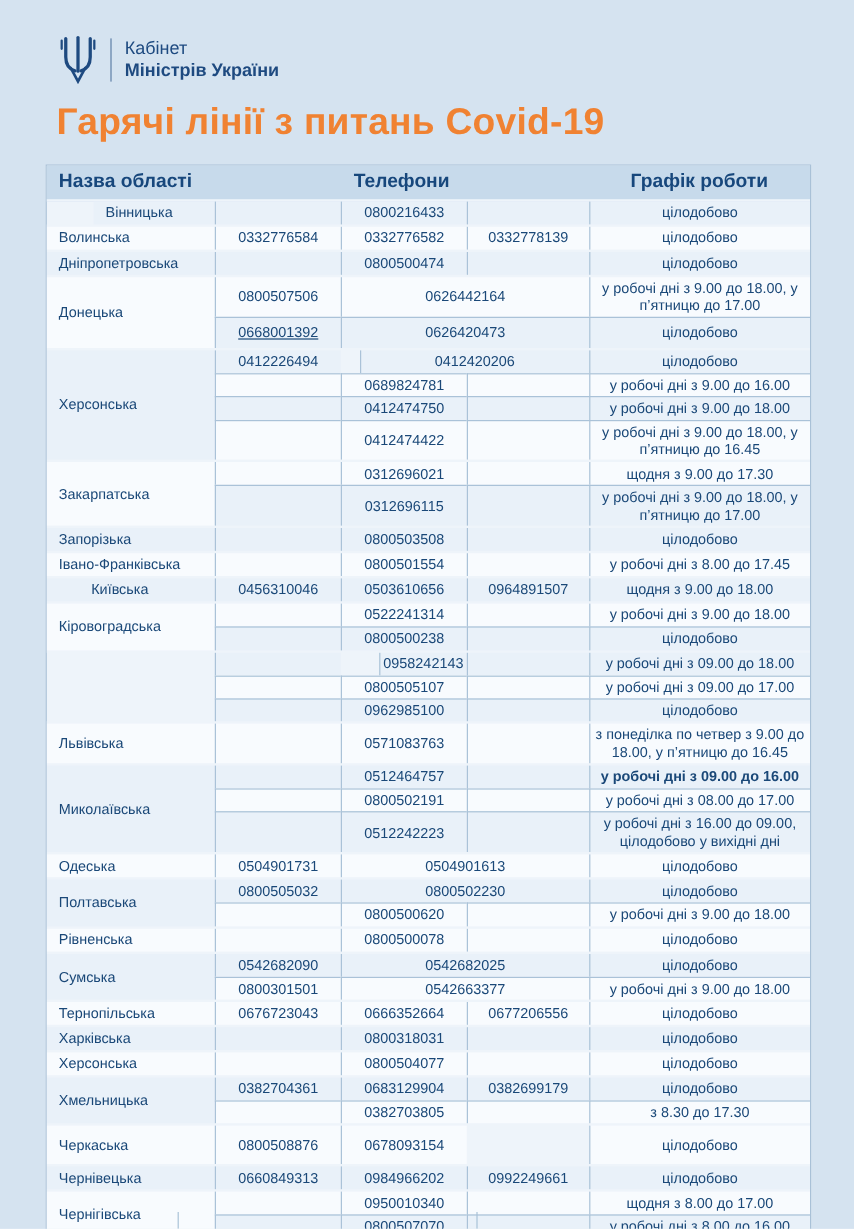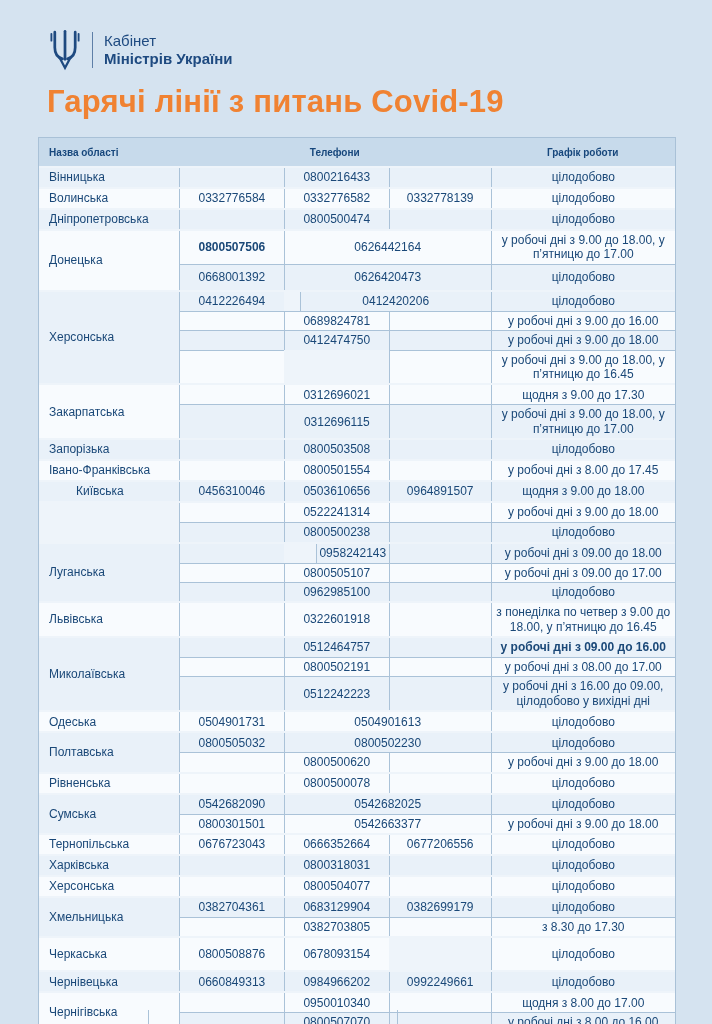--- a/index.html
+++ b/index.html
@@ -21,21 +21,21 @@
   .page-title {
     position:absolute; left:47px; top:84px; width:640px;
     font-size:31px; font-weight:800; color:#f08232; letter-spacing:.2px;
   }
   
   .tbl { position:absolute; left:38px; top:137px; width:638px; background:#eef4fa; border:1px solid #a9c1d7; }
   .tbl-head {
     display:grid; grid-template-columns:22% 49% 29%;
     background:#c7daeb; min-height:30px; border-bottom:2px solid #eef4fa;
   }
-  .tbl-head > div { display:flex; align-items:center; font-size:10px; font-weight:700; color:#17477c; }
+  .tbl-head > div { display:flex; align-items:center; font-size:16px; font-weight:700; color:#17477c; }
   .th-region { padding-left:10px; justify-content:flex-start; }
   .th-phones, .th-schedule { justify-content:center; }
   .group { display:grid; grid-template-columns:22% 16.5% 16.5% 16% 29%; border-top:2px solid #eef4fa; }
   .group:first-child { border-top:none; }
   .cell {
     display:flex; align-items:center; justify-content:center; text-align:center;
     font-size:12px; line-height:1.2; padding:2px 4px; min-height:19px;
     border-left:1px solid #aac2d8; font-weight:500;
   }
   .cell.region { grid-column:1; justify-content:flex-start; text-align:left; padding-left:10px; border-left:none; }
@@ -66,21 +66,21 @@
 <h1 class="page-title">Гарячі лінії з питань Covid-19</h1>
 
 <div class="tbl">
   <div class="tbl-head">
     <div class="th-region">Назва області</div>
     <div class="th-phones">Телефони</div>
     <div class="th-schedule">Графік роботи</div>
   </div>
   <div id="groups">
       <div class="group">
-        <div class="cell region bg-a" style="grid-row: 1 / span 1;">Вінницька</div>
+        <div class="cell region bg-a" style="grid-row: 1 / span 1; margin-left: 39px;">Вінницька</div>
         <div class="cell bg-a" style="grid-area: 1 / 2 / auto / span 1;"></div>
         <div class="cell bg-a" style="grid-area: 1 / 3 / auto / span 1;">0800216433</div>
         <div class="cell bg-a" style="grid-area: 1 / 4 / auto / span 1;"></div>
         <div class="cell bg-a" style="grid-area: 1 / 5;">цілодобово</div>
       </div>
       <div class="group">
         <div class="cell region bg-b" style="grid-row: 1 / span 1;">Волинська</div>
         <div class="cell bg-b" style="grid-area: 1 / 2 / auto / span 1;">0332776584</div>
         <div class="cell bg-b" style="grid-area: 1 / 3 / auto / span 1; text-align: right;">0332776582</div>
         <div class="cell bg-b" style="grid-area: 1 / 4 / auto / span 1;">0332778139</div>
@@ -88,41 +88,42 @@
       </div>
       <div class="group">
         <div class="cell region bg-a" style="grid-row: 1 / span 1;">Дніпропетровська</div>
         <div class="cell bg-a" style="grid-area: 1 / 2 / auto / span 1;"></div>
         <div class="cell bg-a" style="grid-area: 1 / 3 / auto / span 1;">0800500474</div>
         <div class="cell bg-a" style="grid-area: 1 / 4 / auto / span 1;"></div>
         <div class="cell bg-a" style="grid-area: 1 / 5;">цілодобово</div>
       </div>
       <div class="group">
         <div class="cell region bg-b" style="grid-row: 1 / span 2;">Донецька</div>
-        <div class="cell bg-b" style="grid-area: 1 / 2 / auto / span 1; font-weight: bold;">0800507506</div>
+        <div class="cell bg-b" style="grid-area: 1 / 2 / auto / span 1;">0800507506</div>
         <div class="cell bg-b" style="grid-area: 1 / 3 / auto / span 2;">0626442164</div>
         <div class="cell bg-b" style="grid-area: 1 / 5;">у робочі дні з 9.00 до 18.00, у п’ятницю до 17.00</div>
-        <div class="cell bg-a inner-top" style="grid-area: 2 / 2 / auto / span 1; min-height: 26px;">0668001392</div>
+        <div class="cell bg-a inner-top" style="grid-area: 2 / 2 / auto / span 1; min-height: 26px; text-decoration: underline;">0668001392</div>
         <div class="cell bg-a inner-top" style="grid-area: 2 / 3 / auto / span 2; min-height: 26px;">0626420473</div>
         <div class="cell bg-a inner-top" style="grid-area: 2 / 5; min-height: 26px;">цілодобово</div>
       </div>
       <div class="group">
         <div class="cell region bg-a" style="grid-row: 1 / span 4;">Херсонська</div>
         <div class="cell bg-a" style="grid-area: 1 / 2 / auto / span 1;">0412226494</div>
         <div class="cell bg-a" style="grid-area: 1 / 3 / auto / span 2; margin-left: 16px;">0412420206</div>
         <div class="cell bg-a" style="grid-area: 1 / 5;">цілодобово</div>
         <div class="cell bg-b inner-top" style="grid-area: 2 / 2 / auto / span 1;"></div>
         <div class="cell bg-b inner-top" style="grid-area: 2 / 3 / auto / span 1;">0689824781</div>
         <div class="cell bg-b inner-top" style="grid-area: 2 / 4 / auto / span 1;"></div>
         <div class="cell bg-b inner-top" style="grid-area: 2 / 5; text-align: right;">у робочі дні з 9.00 до 16.00</div>
         <div class="cell bg-a inner-top" style="grid-area: 3 / 2 / auto / span 1;"></div>
         <div class="cell bg-a inner-top" style="grid-area: 3 / 3 / auto / span 1;">0412474750</div>
         <div class="cell bg-a inner-top" style="grid-area: 3 / 4 / auto / span 1;"></div>
         <div class="cell bg-a inner-top" style="grid-area: 3 / 5;">у робочі дні з 9.00 до 18.00</div>
         <div class="cell bg-b inner-top" style="grid-area: 4 / 2 / auto / span 1;"></div>
+        <div class="cell bg-b inner-top" style="grid-area: 4 / 3 / auto / span 1;">0412474422</div>
         <div class="cell bg-b inner-top" style="grid-area: 4 / 4 / auto / span 1;"></div>
         <div class="cell bg-b inner-top" style="grid-area: 4 / 5;">у робочі дні з 9.00 до 18.00, у п’ятницю до 16.45</div>
       </div>
       <div class="group">
         <div class="cell region bg-b" style="grid-row: 1 / span 2;">Закарпатська</div>
         <div class="cell bg-b" style="grid-area: 1 / 2 / auto / span 1;"></div>
         <div class="cell bg-b" style="grid-area: 1 / 3 / auto / span 1;">0312696021</div>
         <div class="cell bg-b" style="grid-area: 1 / 4 / auto / span 1;"></div>
         <div class="cell bg-b" style="grid-area: 1 / 5;">щодня з 9.00 до 17.30</div>
         <div class="cell bg-a inner-top" style="grid-area: 2 / 2 / auto / span 1;"></div>
@@ -145,48 +146,48 @@
         <div class="cell bg-b" style="grid-area: 1 / 5;">у робочі дні з 8.00 до 17.45</div>
       </div>
       <div class="group">
         <div class="cell region bg-a" style="grid-row: 1 / span 1; padding-left: 37px;">Київська</div>
         <div class="cell bg-a" style="grid-area: 1 / 2 / auto / span 1;">0456310046</div>
         <div class="cell bg-a" style="grid-area: 1 / 3 / auto / span 1;">0503610656</div>
         <div class="cell bg-a" style="grid-area: 1 / 4 / auto / span 1;">0964891507</div>
         <div class="cell bg-a" style="grid-area: 1 / 5;">щодня з 9.00 до 18.00</div>
       </div>
       <div class="group">
+        <div class="cell region bg-b" style="grid-row: 1 / span 2;">Кіровоградська</div>
         <div class="cell bg-b" style="grid-area: 1 / 2 / auto / span 1;"></div>
         <div class="cell bg-b" style="grid-area: 1 / 3 / auto / span 1;">0522241314</div>
         <div class="cell bg-b" style="grid-area: 1 / 4 / auto / span 1;"></div>
         <div class="cell bg-b" style="grid-area: 1 / 5;">у робочі дні з 9.00 до 18.00</div>
         <div class="cell bg-a inner-top" style="grid-area: 2 / 2 / auto / span 1;"></div>
         <div class="cell bg-a inner-top" style="grid-area: 2 / 3 / auto / span 1;">0800500238</div>
         <div class="cell bg-a inner-top" style="grid-area: 2 / 4 / auto / span 1;"></div>
         <div class="cell bg-a inner-top" style="grid-area: 2 / 5;">цілодобово</div>
       </div>
       <div class="group">
-        <div class="cell region bg-a" style="grid-row: 1 / span 3;">Луганська</div>
         <div class="cell bg-a" style="grid-area: 1 / 2 / auto / span 1;"></div>
         <div class="cell bg-a" style="grid-area: 1 / 3 / auto / span 1; margin-left: 32px;">0958242143</div>
         <div class="cell bg-a" style="grid-area: 1 / 4 / auto / span 1;"></div>
         <div class="cell bg-a" style="grid-area: 1 / 5;">у робочі дні з 09.00 до 18.00</div>
         <div class="cell bg-b inner-top" style="grid-area: 2 / 2 / auto / span 1;"></div>
         <div class="cell bg-b inner-top" style="grid-area: 2 / 3 / auto / span 1;">0800505107</div>
         <div class="cell bg-b inner-top" style="grid-area: 2 / 4 / auto / span 1;"></div>
         <div class="cell bg-b inner-top" style="grid-area: 2 / 5;">у робочі дні з 09.00 до 17.00</div>
         <div class="cell bg-a inner-top" style="grid-area: 3 / 2 / auto / span 1;"></div>
         <div class="cell bg-a inner-top" style="grid-area: 3 / 3 / auto / span 1;">0962985100</div>
         <div class="cell bg-a inner-top" style="grid-area: 3 / 4 / auto / span 1;"></div>
         <div class="cell bg-a inner-top" style="grid-area: 3 / 5;">цілодобово</div>
       </div>
       <div class="group">
         <div class="cell region bg-b" style="grid-row: 1 / span 1;">Львівська</div>
         <div class="cell bg-b" style="grid-area: 1 / 2 / auto / span 1;"></div>
-        <div class="cell bg-b" style="grid-area: 1 / 3 / auto / span 1;">0322601918</div>
+        <div class="cell bg-b" style="grid-area: 1 / 3 / auto / span 1;">0571083763</div>
         <div class="cell bg-b" style="grid-area: 1 / 4 / auto / span 1;"></div>
         <div class="cell bg-b" style="grid-area: 1 / 5;">з понеділка по четвер з 9.00 до 18.00, у п’ятницю до 16.45</div>
       </div>
       <div class="group">
         <div class="cell region bg-a" style="grid-row: 1 / span 3;">Миколаївська</div>
         <div class="cell bg-a" style="grid-area: 1 / 2 / auto / span 1;"></div>
         <div class="cell bg-a" style="grid-area: 1 / 3 / auto / span 1;">0512464757</div>
         <div class="cell bg-a" style="grid-area: 1 / 4 / auto / span 1;"></div>
         <div class="cell bg-a" style="grid-area: 1 / 5; font-weight: bold;">у робочі дні з 09.00 до 16.00</div>
         <div class="cell bg-b inner-top" style="grid-area: 2 / 2 / auto / span 1;"></div>

